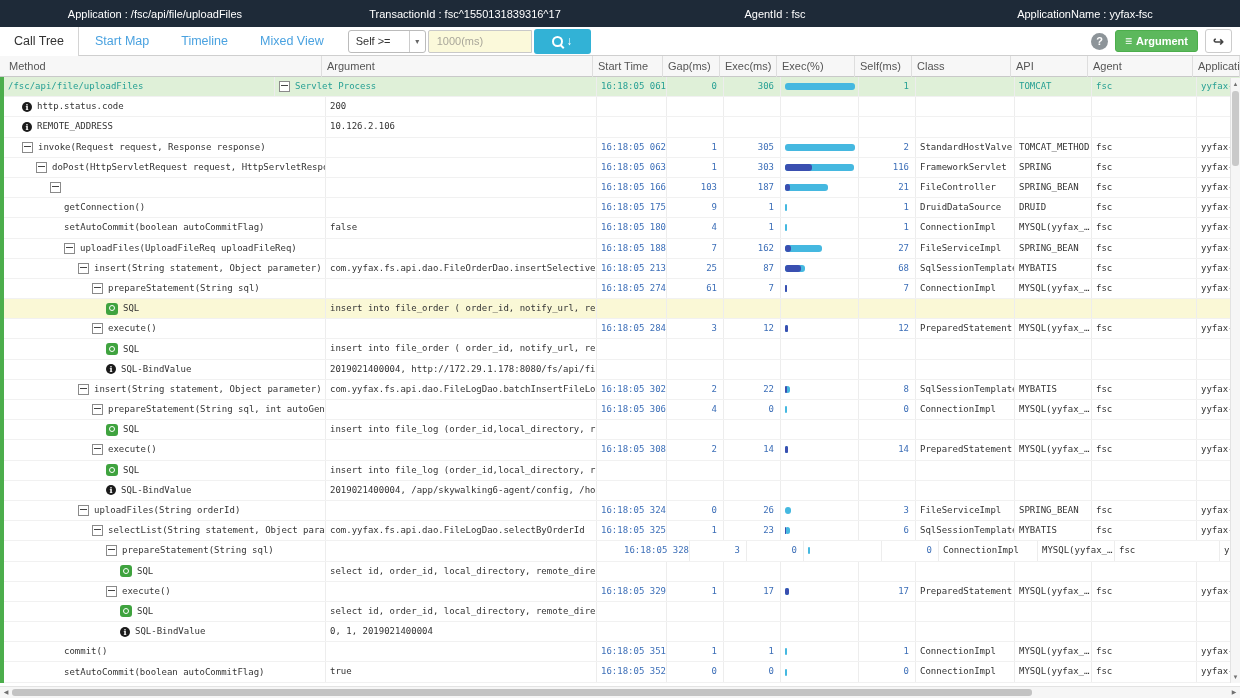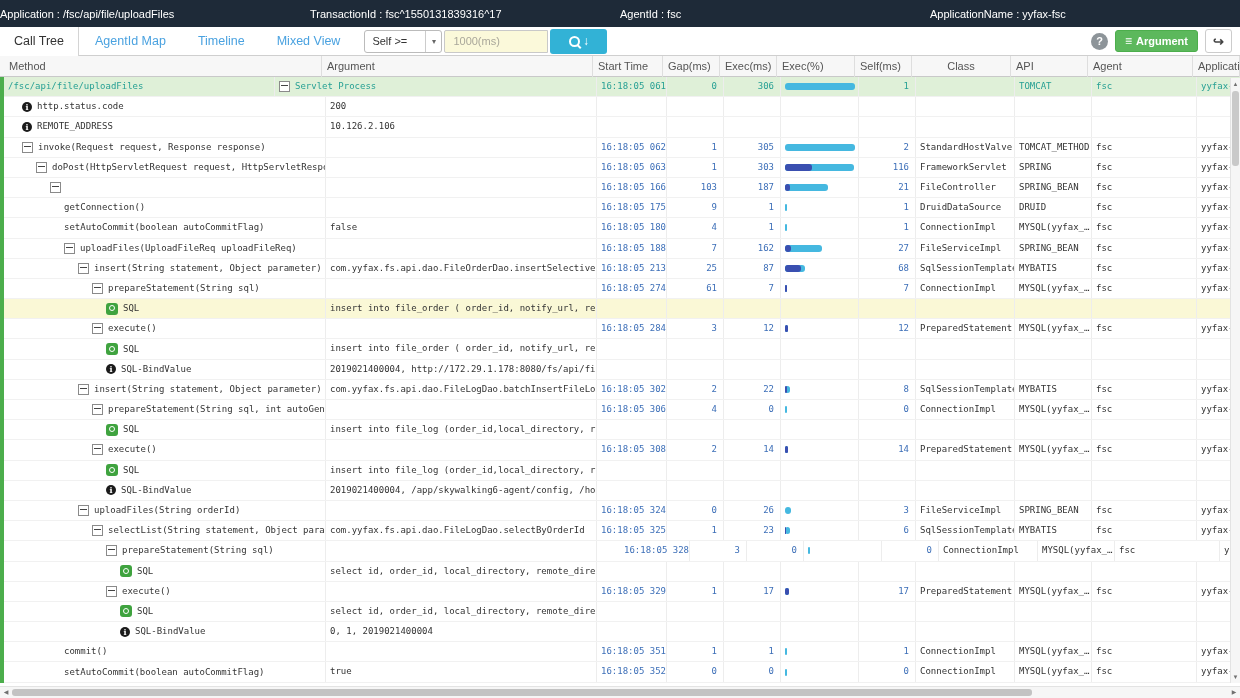--- a/index.html
+++ b/index.html
@@ -1,19 +1,19 @@
 <!DOCTYPE html>
 <html><head>
 <meta charset="utf-8">
 <style>
   html,body{margin:0;padding:0;width:1240px;height:698px;overflow:hidden;background:#fff;
     font-family:"Liberation Sans",sans-serif;-webkit-font-smoothing:antialiased;position:relative;}
   
   .topbar{height:27px;background:#1e2a38;display:flex;align-items:center;color:#fff;font-size:11px;}
-  .tb-item{flex:1;white-space:nowrap;overflow:hidden;}
+  .tb-item{flex:1;text-align:center;white-space:nowrap;overflow:hidden;}
   
   .toolbar{height:29px;border-bottom:1px solid #cfcfcf;display:flex;align-items:center;background:#fff;box-sizing:border-box;}
   .tab{font-size:12.5px;color:#4aa2e0;padding:0 16px;height:29px;line-height:28px;cursor:pointer;white-space:nowrap;}
   .tab.active{color:#333;background:#fff;border-right:1px solid #d4d4d4;padding:0 14px;}
   .selfsel{margin-left:8px;width:78px;height:23px;border:1px solid #bbb;border-radius:3px;background:#fff;
     display:flex;align-items:center;font-size:11px;color:#333;box-sizing:border-box;cursor:pointer;}
   .selfsel>span:first-child{flex:1;padding-left:7px;}
   .caret-box{width:15px;height:100%;border-left:1px solid #ccc;display:flex;align-items:center;justify-content:center;}
   .caret{font-size:8px;color:#666;}
   .ms-input{margin-left:2px;width:104px;height:23px;border:1px solid #c9c9c9;background:#fbf9da;box-sizing:border-box;
@@ -78,21 +78,21 @@
 
 <div class="topbar">
   <span class="tb-item">Application : /fsc/api/file/uploadFiles</span>
   <span class="tb-item">TransactionId : fsc^1550131839316^17</span>
   <span class="tb-item">AgentId : fsc</span>
   <span class="tb-item">ApplicationName : yyfax-fsc</span>
 </div>
 
 <div class="toolbar">
   <div class="tab active">Call Tree</div>
-  <div class="tab">AgentId Map</div>
+  <div class="tab">Start Map</div>
   <div class="tab">Timeline</div>
   <div class="tab">Mixed View</div>
   <div class="selfsel">
     <span>Self &gt;=</span>
     <span class="caret-box">
         <span class="caret">▾</span>
       </span>
   </div>
   <input class="ms-input" type="text" placeholder="1000(ms)" style="">
   <button class="search-btn">
@@ -112,21 +112,21 @@
 </div>
 
 <div class="thead">
     <div class="hcell" style="width: 322px;">Method</div>
     <div class="hcell" style="width: 271px;">Argument</div>
     <div class="hcell" style="width: 70px;">Start Time</div>
     <div class="hcell" style="width: 57px;">Gap(ms)</div>
     <div class="hcell" style="width: 57px;">Exec(ms)</div>
     <div class="hcell" style="width: 78px;">Exec(%)</div>
     <div class="hcell" style="width: 57px;">Self(ms)</div>
-    <div class="hcell" style="width: 99px; text-align: center;">Class</div>
+    <div class="hcell" style="width: 99px;">Class</div>
     <div class="hcell" style="width: 77px;">API</div>
     <div class="hcell" style="width: 105px;">Agent</div>
     <div class="hcell" style="width: 47px;">Application</div>
   </div>
 <div class="tbody">
     <div class="trow hl-green">
       <div class="tcell col-argument c-dark" style="width: 271px;">/fsc/api/file/uploadFiles</div>
       <div class="tcell col-method" style="width: 322px;">
         <span class="indent" style="width: 4px;"></span>
         <span class="ico-col"></span>

